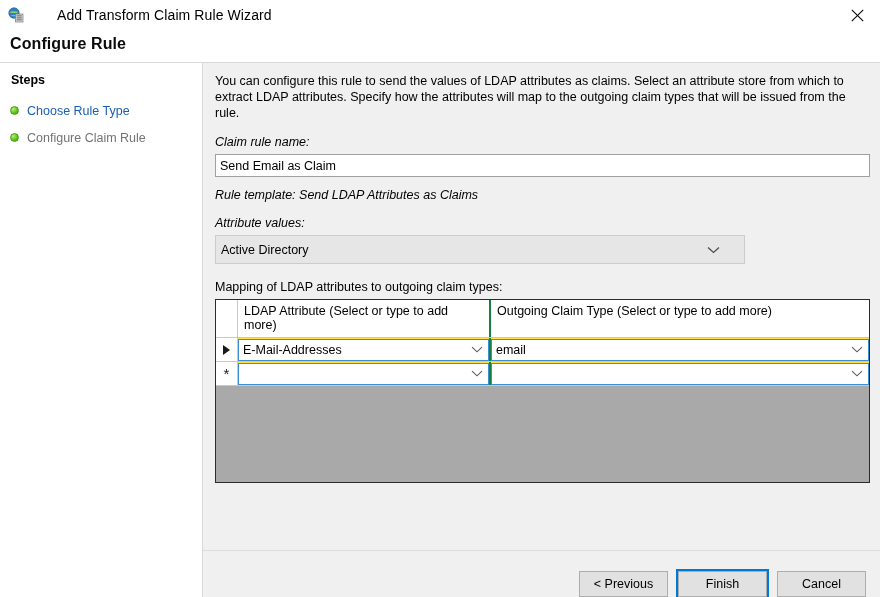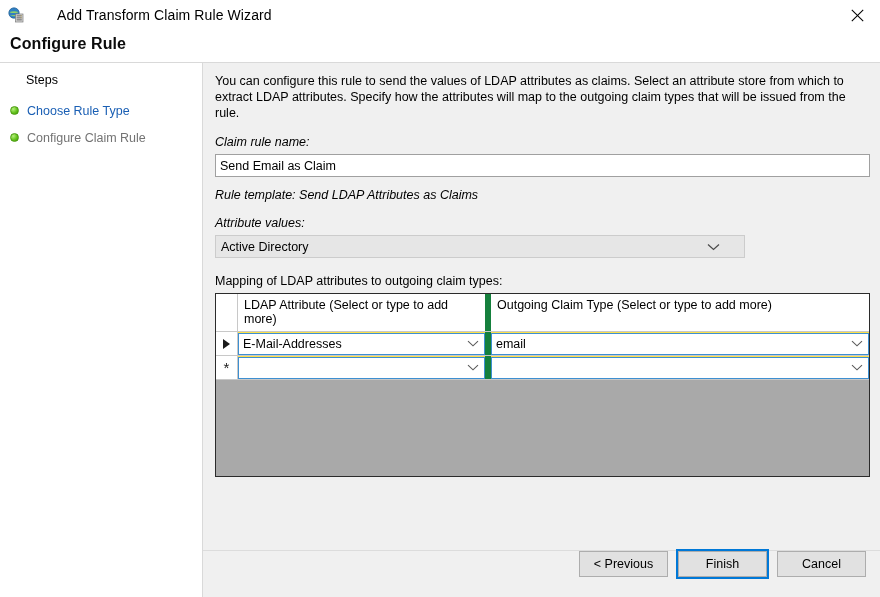--- a/index.html
+++ b/index.html
@@ -84,22 +84,22 @@
   .sidebar {
     width: 203px;
     flex: 0 0 203px;
     background: #ffffff;
     border-right: 1px solid #d9d9d9;
     box-sizing: border-box;
     padding: 10px 0 0 0;
   }
   .sidebar-title {
     font-size: 12.5px;
-    font-weight: normal;
-    padding: 0 0 10px 26px;
+    font-weight: bold;
+    padding: 0 0 10px 11px;
     color: #000000;
   }
   .sidebar-item {
     display: flex;
     align-items: center;
     padding: 4px 0 4px 10px;
     min-height: 19px;
     cursor: default;
   }
   .step-bullet {
@@ -160,21 +160,21 @@
     display: block;
     outline: none;
   }
   .rule-template-line {
     font-size: 12.5px;
     margin: 11px 0 14px 0;
     font-style: italic;
   }
   .combo {
     width: 530px;
-    height: 23px;
+    height: 29px;
     box-sizing: border-box;
     border: 1px solid #cccccc;
     background: #e6e6e6;
     display: flex;
     align-items: center;
     justify-content: space-between;
     padding: 0 24px 0 5px;
     font-size: 12.5px;
     cursor: default;
     margin-bottom: 16px;
@@ -214,21 +214,21 @@
     box-sizing: border-box;
     display: flex;
     align-items: center;
     justify-content: center;
     background: #ffffff;
   }
   .col-a {
     width: 253px;
     flex: 0 0 253px;
     box-sizing: border-box;
-    border-right: 6px solid #15803d;
+    border-right: 2px solid #15803d;
     display: flex;
     align-items: center;
   }
   .col-b {
     flex: 1 1 auto;
     box-sizing: border-box;
     display: flex;
     align-items: center;
     min-width: 0;
   }
@@ -270,21 +270,21 @@
     font-family: "Liberation Sans", sans-serif;
   }
   .grid-filler { background: #a9a9a9; height: 100%; }
 
   
   .footer {
     flex: 0 0 47px;
     border-top: 1px solid #dcdcdc;
     background: #f0f0f0;
     display: flex;
-    align-items: flex-start;
+    align-items: flex-end;
     justify-content: flex-end;
     padding-right: 14px;
     gap: 10px;
     box-sizing: border-box;
   }
   .btn {
     width: 89px;
     height: 26px;
     box-sizing: border-box;
     background: #e1e1e1;

